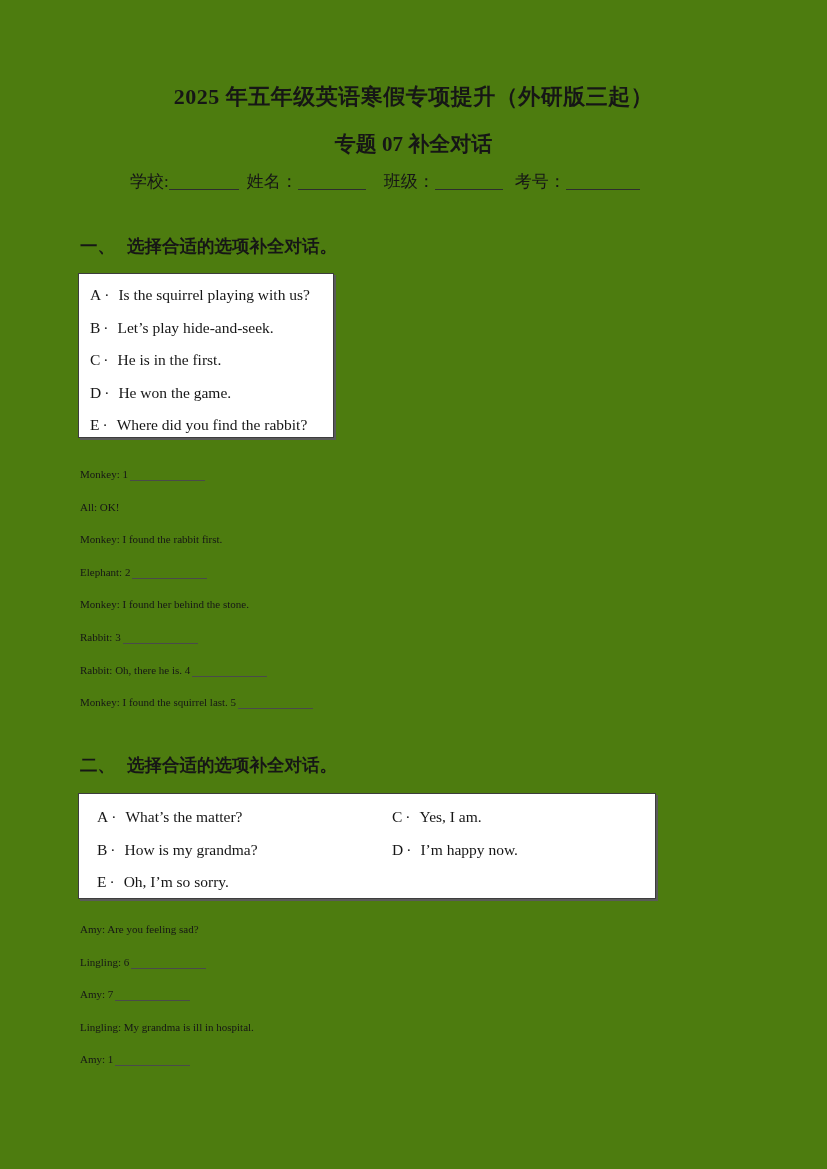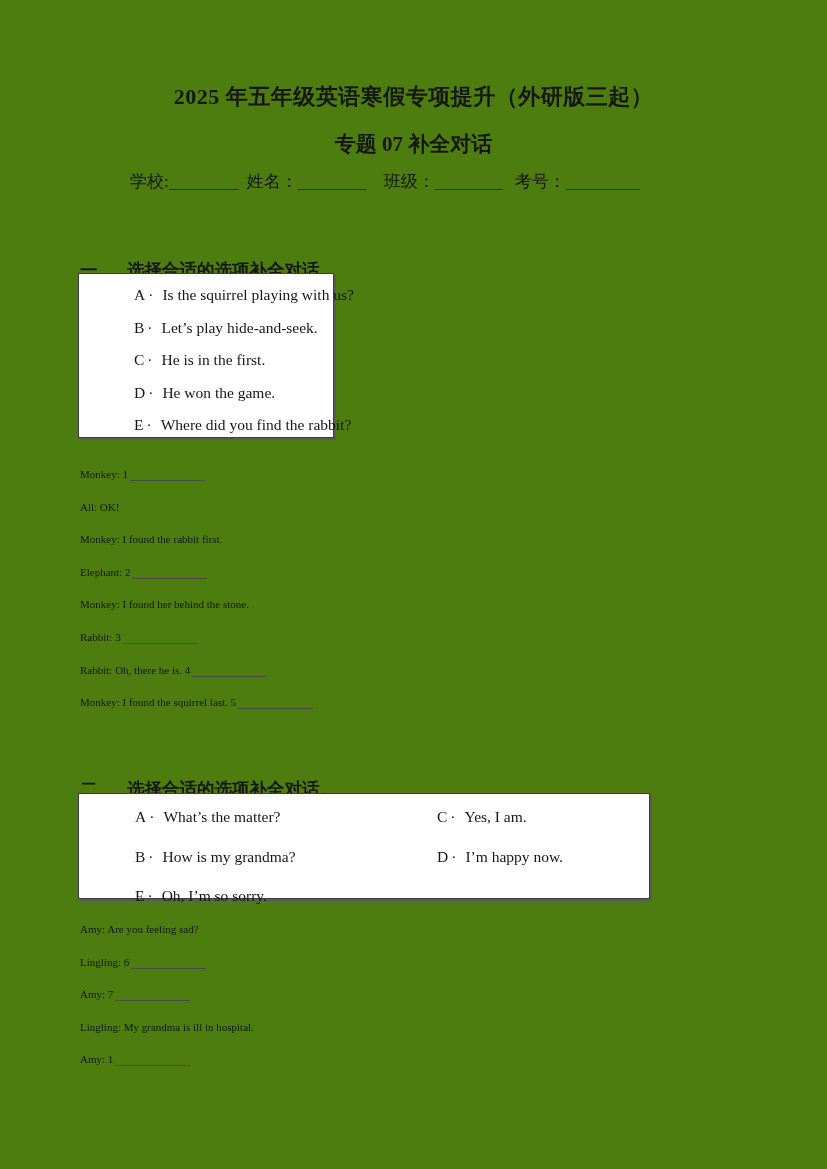--- a/index.html
+++ b/index.html
@@ -22,35 +22,34 @@
   }
   .info-group { display:inline-block; }
   .info-label { display:inline-block; }
   .info-blank {
     display:inline-block; height:15px; border-bottom:1px solid #2e2e2e;
     vertical-align:baseline; margin-bottom:-3px;
   }
   .sec-header {
     position:absolute; left:80px; font-size:17.5px; font-weight:bold;
     white-space:nowrap;
-    margin-top:24px;
   }
   #sec1-header { top:234px; }
   #sec2-header { top:753px; }
   .sec-num { margin-right:12px; }
   .opt-box {
     position:absolute; left:78px; background:#fff;
     border:1px solid #3d3d3d; box-shadow:2px 2px 0 #5a5a5a;
   }
   #box1 { top:273px; width:243px; height:158px; padding:5px 0 0 11px; }
   #box2 {
-    top:793px; width:558px; height:97px; padding:7px 0 0 12px;
-    display:grid; grid-template-columns:295px auto; grid-auto-rows:32.5px;gap:7px;
+    top:793px; width:558px; height:97px; padding:7px 0 0 18px;
+    display:grid; grid-template-columns:295px auto; grid-auto-rows:32.5px;
   }
-  .opt-line { height:32.5px; line-height:32.5px; font-size:15.5px; white-space:nowrap;margin-left:44px; }
+  .opt-line { height:32.5px; line-height:32.5px; font-size:15.5px; white-space:nowrap; }
   .opt-dot { margin:0 9px 0 3px; }
   .dialogue { position:absolute; left:80px; font-size:11px; }
   #dialogue1 { top:458px; }
   #dialogue2 { top:913px; }
   .dline { height:32.6px; line-height:32.6px; white-space:nowrap; }
   .blank {
     display:inline-block; width:75px; height:15px;
     border-bottom:1px solid #4a4a4a; vertical-align:baseline;
     margin-bottom:-3px; margin-left:2px;
   }

